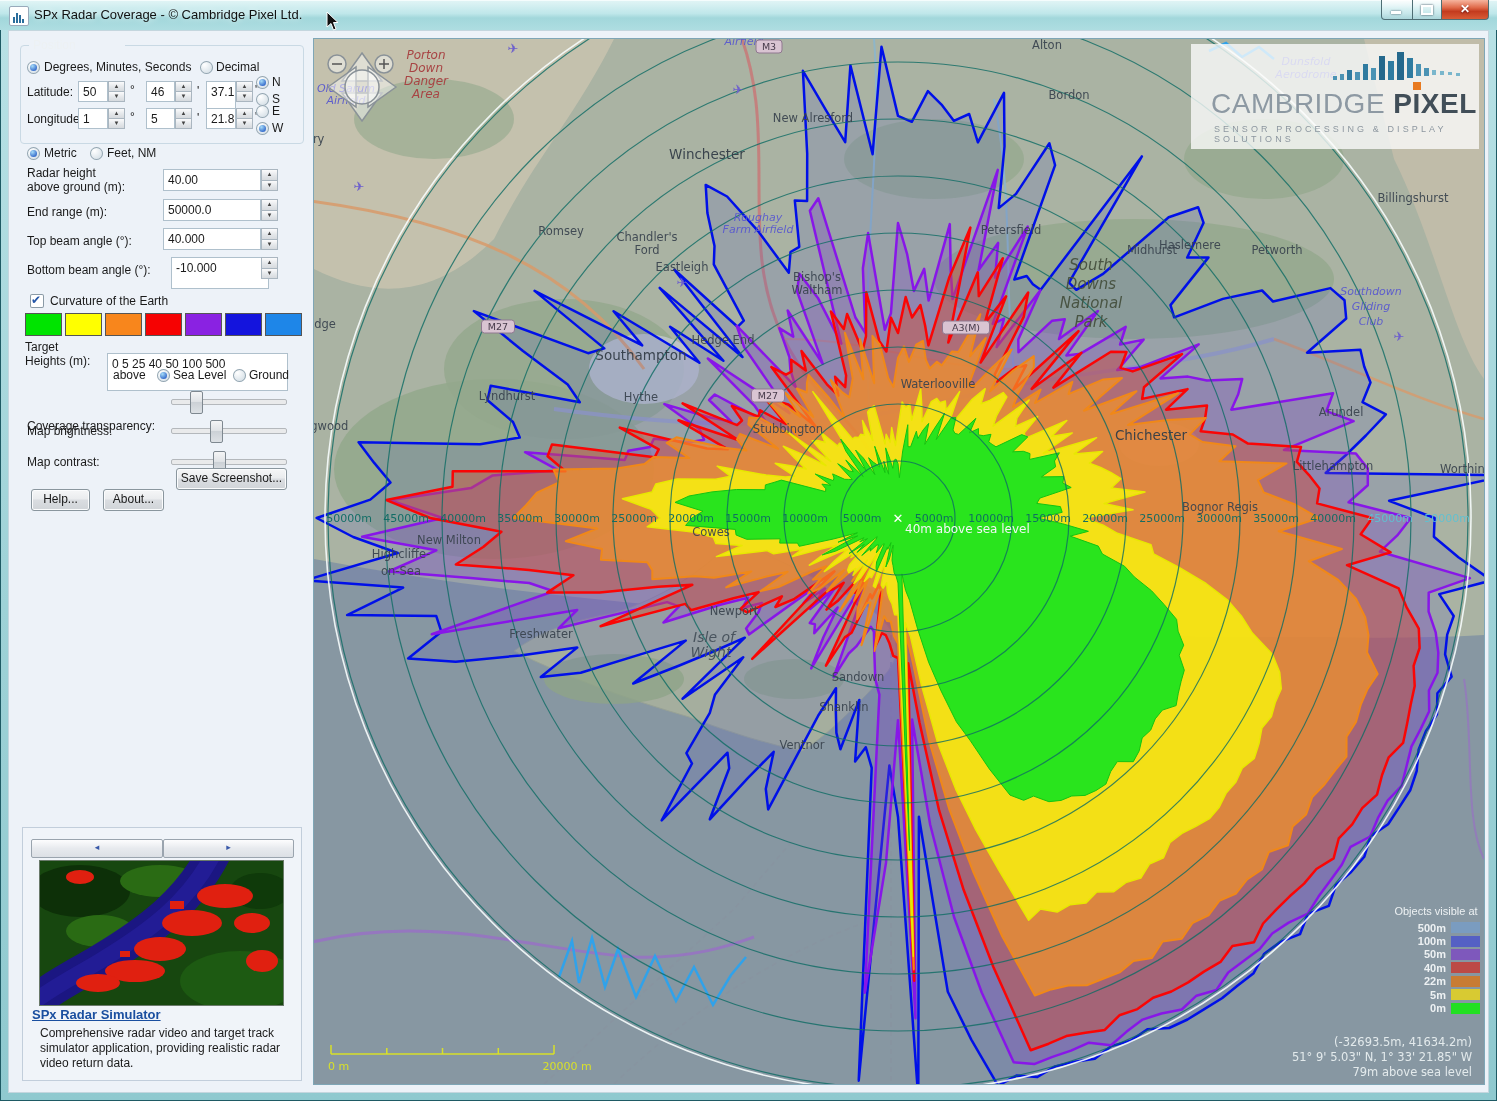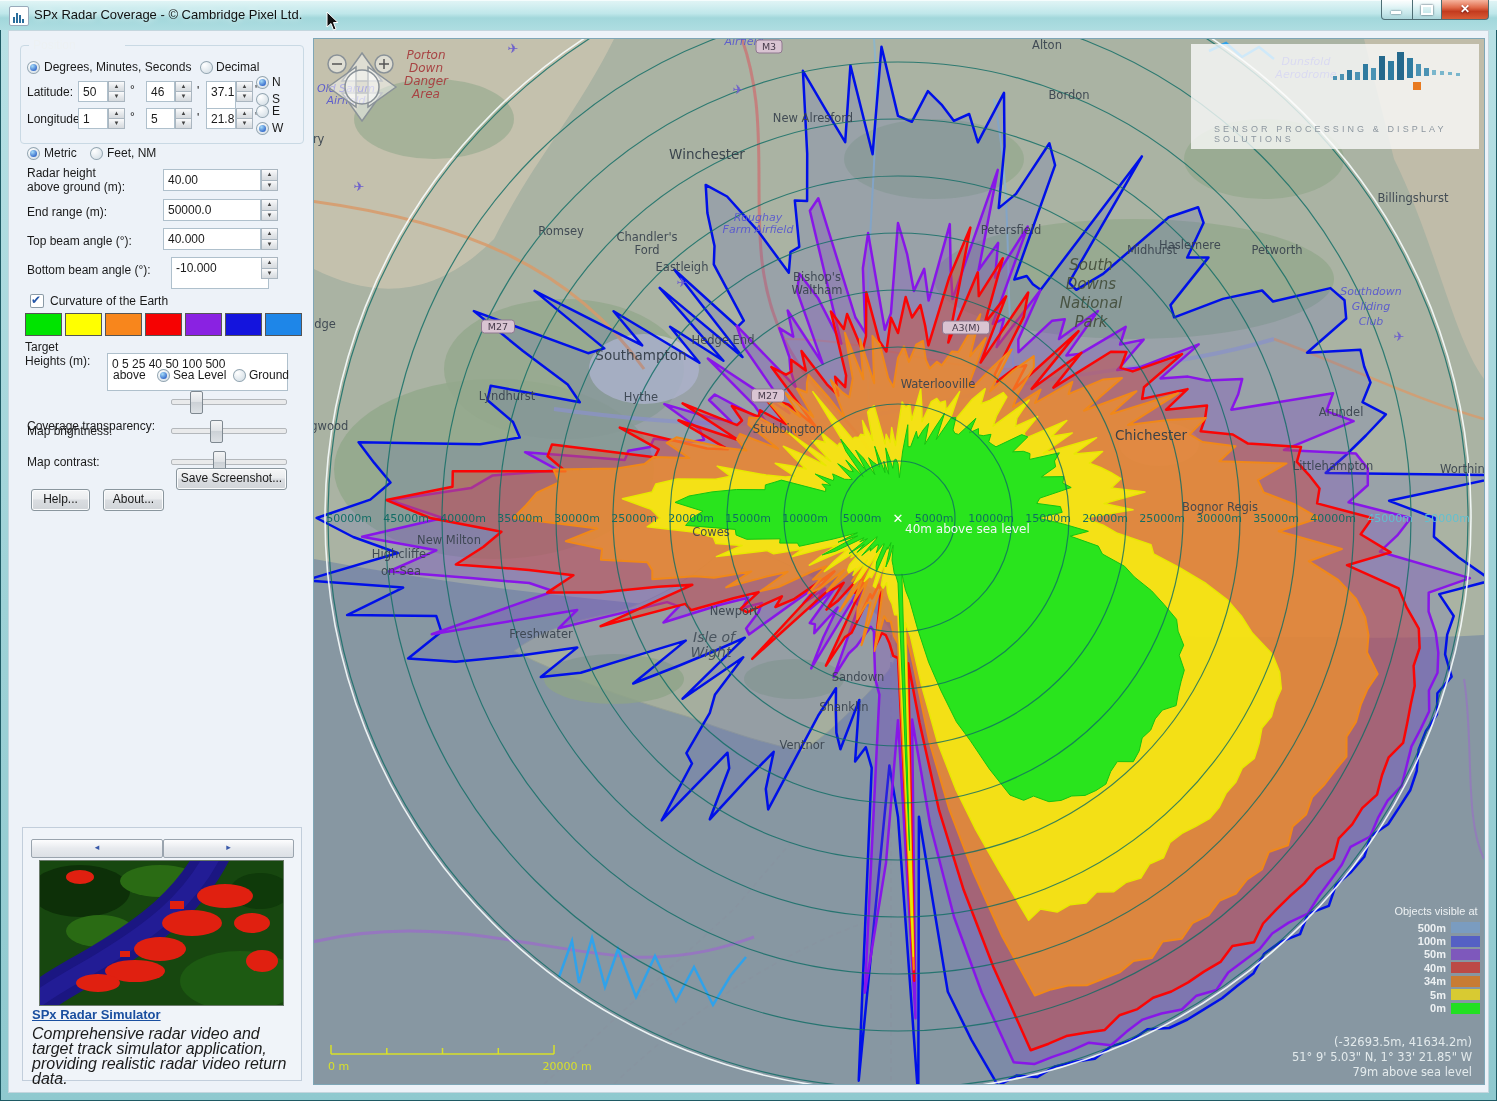--- a/index.html
+++ b/index.html
@@ -51,21 +51,21 @@
     font:12px "Liberation Sans",sans-serif;line-height:19px;box-shadow:inset 0 0 0 1px #fbfcfd;}
   .sld{position:absolute;width:114px;height:4px;background:#e9eaeb;border:1px solid #b4b8bc;border-radius:2px;}
   .sld .th{position:absolute;top:-9px;width:11px;height:21px;border:1px solid #7e8890;border-radius:2px;
     background:linear-gradient(180deg,#f4f5f6,#e0e3e6 45%,#ccd1d6 50%,#dde1e5 100%);}
   
   .promo{position:absolute;left:22px;top:827px;width:278px;height:252px;border:1px solid #c2cedb;background:#f0f4f9;}
   .promo .nav{position:absolute;top:11px;height:17px;border:1px solid #9aa4ae;border-radius:2px;
     background:linear-gradient(180deg,#fdfdfe,#e7eaee 50%,#dce0e5);color:#3858a8;font-size:9px;line-height:15px;text-align:center;}
   .thumbwrap{position:absolute;left:16px;top:32px;width:243px;height:144px;border:1px solid #6a7a6a;}
   .promo-link{position:absolute;left:9px;top:179px;font-size:13px;font-weight:bold;color:#1a4fa0;text-decoration:underline;}
-  .promo-desc{position:absolute;left:9px;top:198px;width:262px;font-size:16px;line-height:15px;color:#1b1b1b;font-style:italic;}
+  .promo-desc{position:absolute;left:17px;top:198px;width:262px;font-size:12px;line-height:15px;color:#1b1b1b;}
   
   .map{position:absolute;left:313px;top:38px;width:1170px;height:1045px;overflow:hidden;border:1px solid #7fa6b6;box-sizing:content-box;background:#aab3a3;}
   .map svg{position:absolute;left:0;top:0;}
   text{font-family:"DejaVu Sans",sans-serif;}
   .ml{font-size:11.5px;fill:#39434e;opacity:.92;text-anchor:middle;}
   .ml-big{font-size:13.5px;fill:#343e48;opacity:.95;text-anchor:middle;}
   .ml-area{font-size:15px;font-style:italic;fill:#46513f;opacity:.95;text-anchor:middle;}
   .ml-danger{font-size:12px;font-style:italic;fill:#a84444;text-anchor:middle;}
   .ml-air{font-size:11px;font-style:italic;fill:#5a5ace;text-anchor:middle;opacity:.95;}
   .ml-isl{font-size:14px;font-style:italic;fill:#49545e;text-anchor:middle;}
@@ -463,20 +463,21 @@
             <rect x="76" y="6" width="6" height="20" fill="#2f7ba0"></rect>
           <rect x="85" y="12" width="5" height="12"></rect>
             <rect x="93" y="16" width="5" height="8"></rect>
           <rect x="101" y="18" width="4" height="5" fill="#7ab6cc"></rect>
             <rect x="109" y="19" width="4" height="4" fill="#7ab6cc"></rect>
           <rect x="117" y="20" width="4" height="3" fill="#7ab6cc"></rect>
             <rect x="125" y="21" width="4" height="3" fill="#7ab6cc"></rect>
         </g>
         <rect id="logo-accent" x="82" y="30" width="8" height="8" fill="#e87a20"></rect>
       </svg>
+      <div class="logo-text"><span>CAMBRIDGE </span><b>PIXEL</b></div>
       <div class="logo-sub">SENSOR PROCESSING &amp; DISPLAY SOLUTIONS</div>
     </div>
 
     <div class="legend">
       <div class="ttl">Objects visible at</div>
       <div id="legend-rows">
           <div class="row">
             <span>500m</span>
             <i style="background: rgb(122, 156, 192);"></i>
           </div>
@@ -486,21 +487,21 @@
           </div>
           <div class="row">
             <span>50m</span>
             <i style="background: rgb(126, 88, 188);"></i>
           </div>
           <div class="row">
             <span>40m</span>
             <i style="background: rgb(188, 74, 70);"></i>
           </div>
           <div class="row">
-            <span>34m</span>
+            <span>22m</span>
             <i style="background: rgb(200, 124, 52);"></i>
           </div>
           <div class="row">
             <span>5m</span>
             <i style="background: rgb(216, 202, 50);"></i>
           </div>
           <div class="row">
             <span>0m</span>
             <i style="background: rgb(34, 224, 34);"></i>
           </div>

